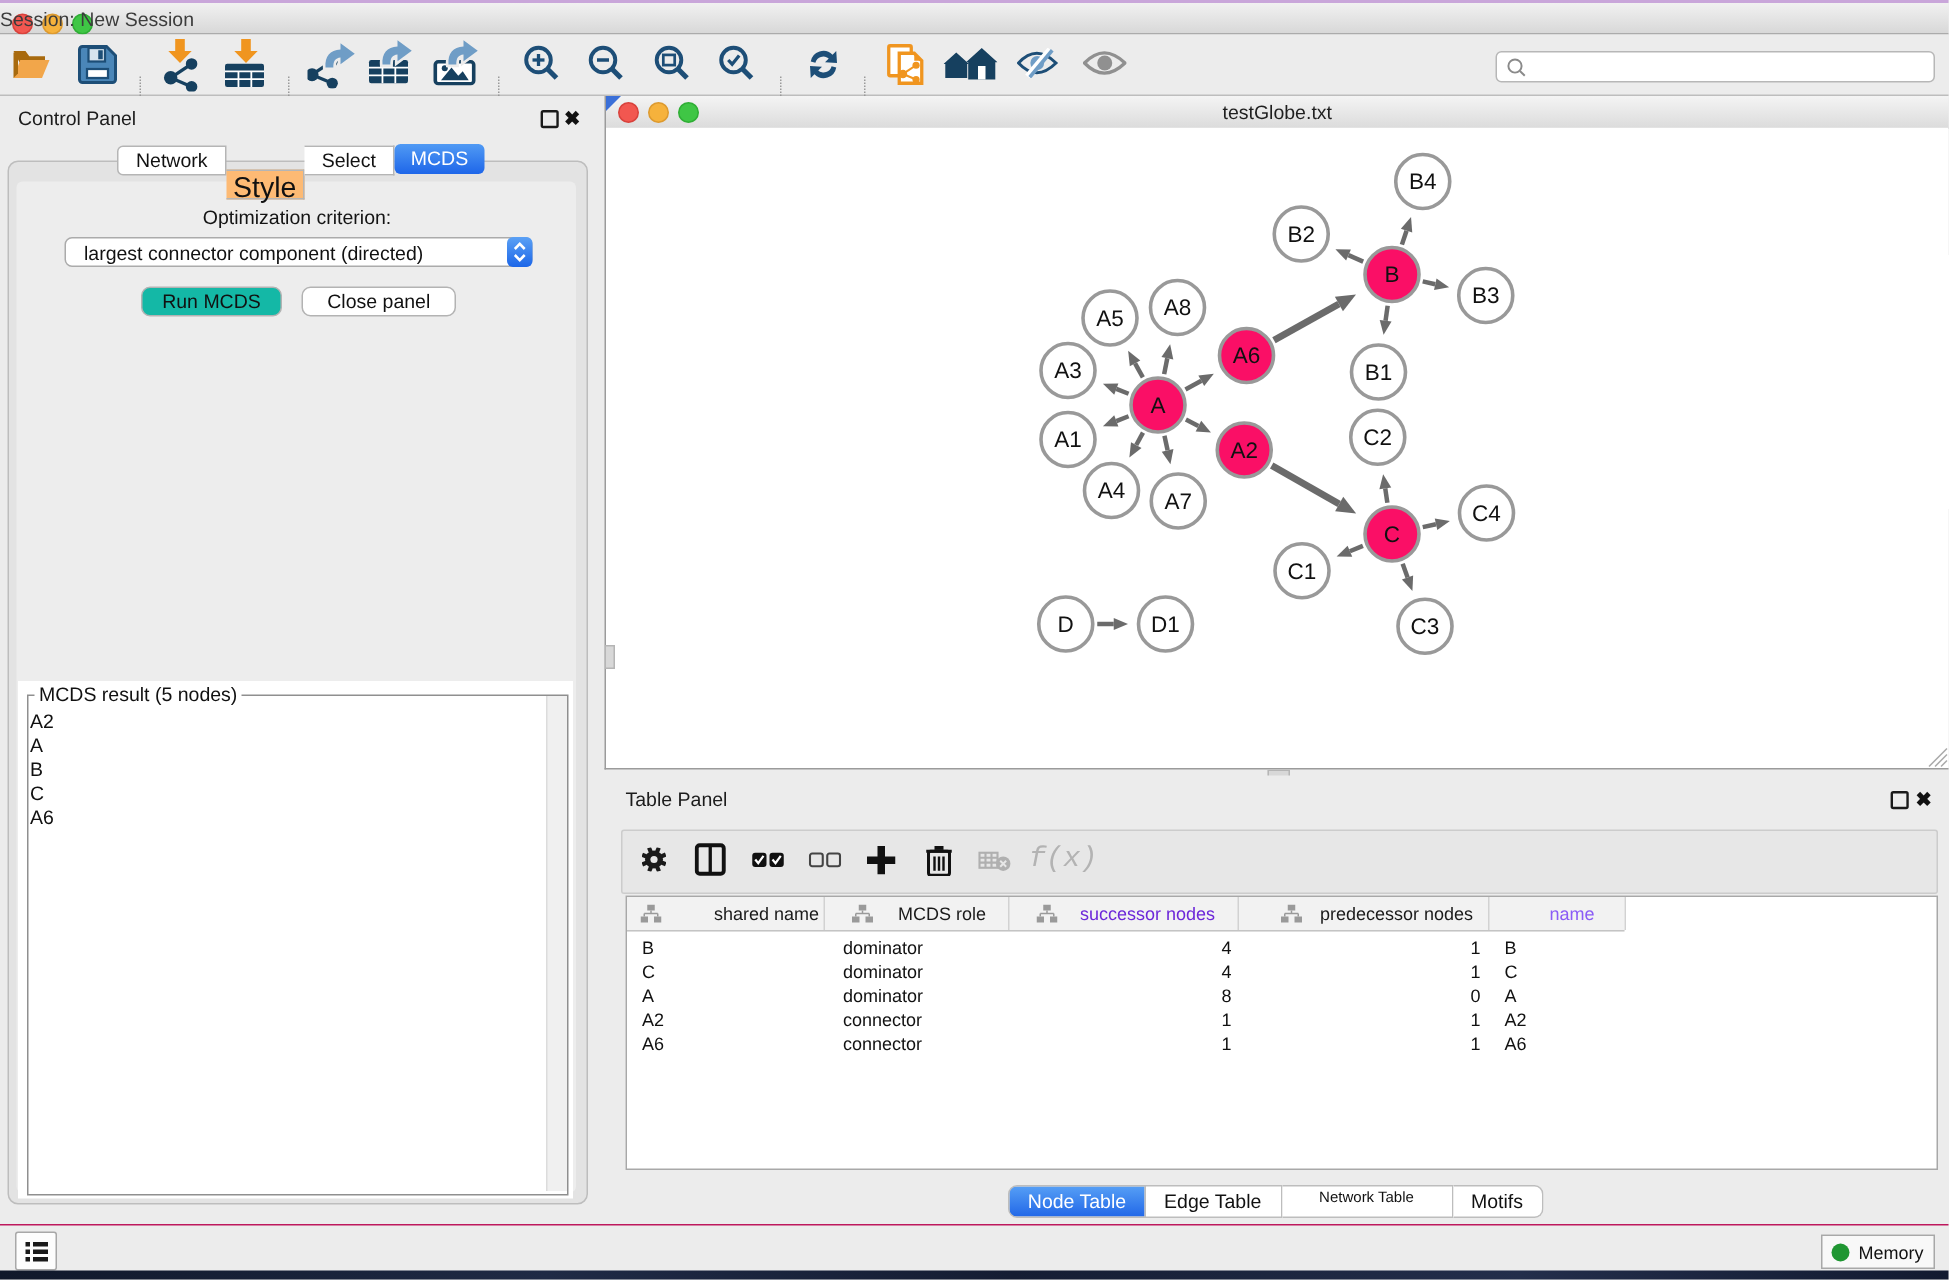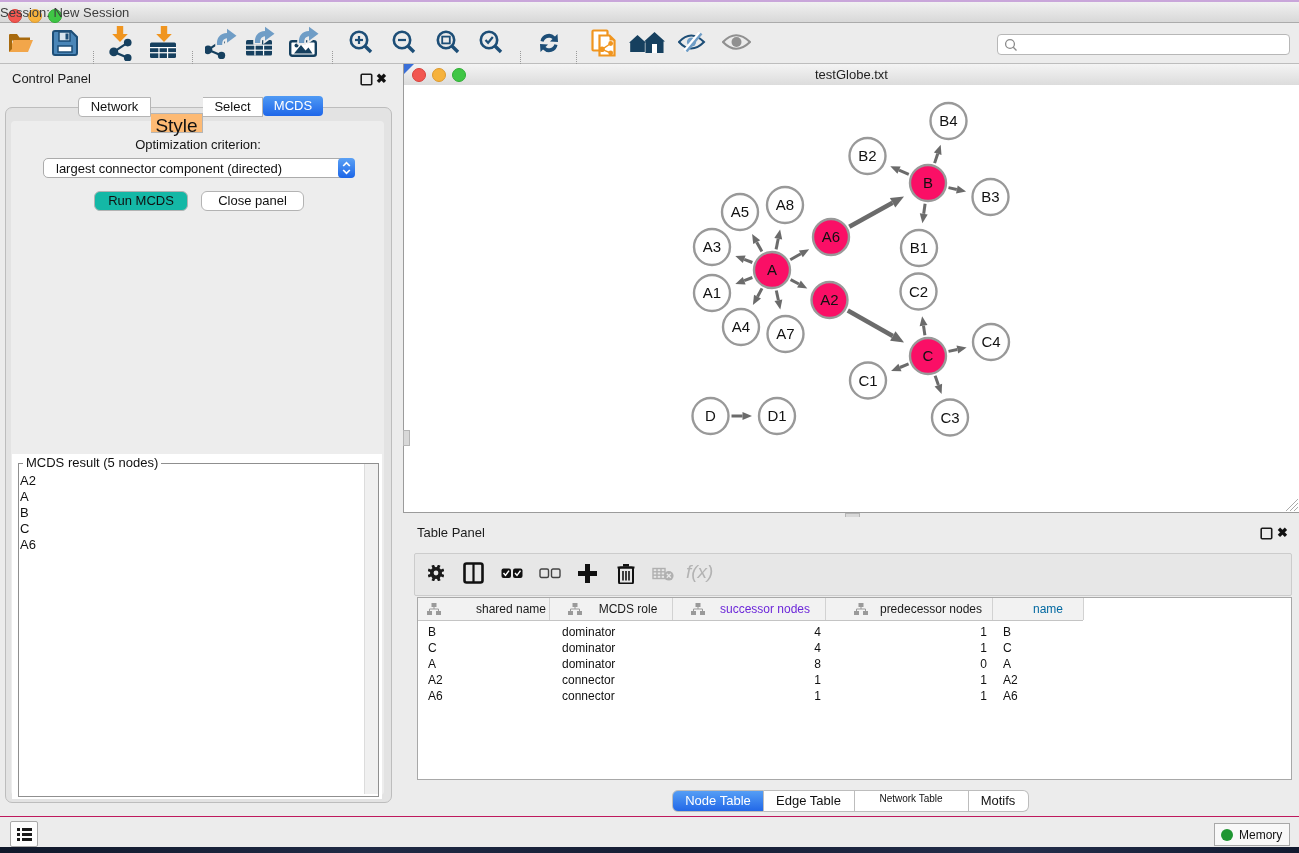--- a/index.html
+++ b/index.html
@@ -337,21 +337,21 @@
         <g stroke="#b0b0b0" stroke-width="1.4" fill="none">
           <rect x="1" y="1.5" width="12" height="10"></rect>
           <line x1="1" y1="4.8" x2="13" y2="4.8"></line>
           <line x1="1" y1="8.1" x2="13" y2="8.1"></line>
           <line x1="5" y1="1.5" x2="5" y2="11.5"></line>
           <line x1="9" y1="1.5" x2="9" y2="11.5"></line>
         </g>
         <circle cx="16.8" cy="8.8" r="4.8" fill="#b0b0b0"></circle>
         <path d="M14.8 6.8 l4 4 M18.8 6.8 l-4 4" stroke="#e7e7e7" stroke-width="1.3"></path>
       </svg>
-      <div style="position:absolute;left:271px;top:7px;font-family:Liberation Sans, sans-serif;font-style:italic;font-size:19px;color:#b3b3b3">f(x)</div>
+      <div style="position:absolute;left:271px;top:7px;font-family:Liberation Mono, monospace;font-style:italic;font-size:19px;color:#b3b3b3">f(x)</div>
  </div>
 
  <div class="abs" style="left:14px;top:80px;width:873px;height:181px;background:#fff;border:1px solid #a8a8a8">
   <div class="abs" style="left:0;top:0;width:665px;height:22px;background:#f2f2f2;border-bottom:1px solid #c4c4c4">
     <div class="vline" style="left:131px"></div>
         <div class="vline" style="left:254px"></div>
         <div class="vline" style="left:407px"></div>
         <div class="vline" style="left:574px"></div>
         <div class="vline" style="left:665px"></div>
         <svg width="14" height="13" style="position:absolute;top:5px;left:9px">
@@ -403,21 +403,21 @@
             <line x1="7" y1="4" x2="7" y2="6"></line>
             <line x1="2.5" y1="6" x2="11.5" y2="6"></line>
             <line x1="2.5" y1="6" x2="2.5" y2="8"></line>
             <line x1="11.5" y1="6" x2="11.5" y2="8"></line>
           </g>
         </svg>
         <div class="abs" style="top:4px;left:13px;width:160px;text-align:center;font-size:12px;color:#1a1a1a">shared name</div>
         <div class="abs" style="top:4px;left:130px;width:160px;text-align:center;font-size:12px;color:#1a1a1a">MCDS role</div>
         <div class="abs" style="top:4px;left:267px;width:160px;text-align:center;font-size:12px;color:#6d28d9">successor nodes</div>
         <div class="abs" style="top:4px;left:433px;width:160px;text-align:center;font-size:12px;color:#1a1a1a">predecessor nodes</div>
-        <div class="abs" style="top:4px;left:550px;width:160px;text-align:center;font-size:12px;color:#0369a1">name</div>
+        <div class="abs" style="top:4px;left:550px;width:160px;text-align:center;font-size:12px;color:#8b5cf6">name</div>
   </div>
   <div class="abs" style="left:0;top:26px;width:871px;font-size:12px;color:#111">
     <div class="abs" style="top:0px;left:0;width:871px;height:16px">
           <span class="abs" style="left:10px;top:1px">B</span>
           <span class="abs" style="left:144px;top:1px">dominator</span>
           <span class="abs" style="left:303px;top:1px;width:100px;text-align:right">4</span>
           <span class="abs" style="left:469px;top:1px;width:100px;text-align:right">1</span>
           <span class="abs" style="left:585px;top:1px">B</span>
         </div>
         <div class="abs" style="top:16px;left:0;width:871px;height:16px">

